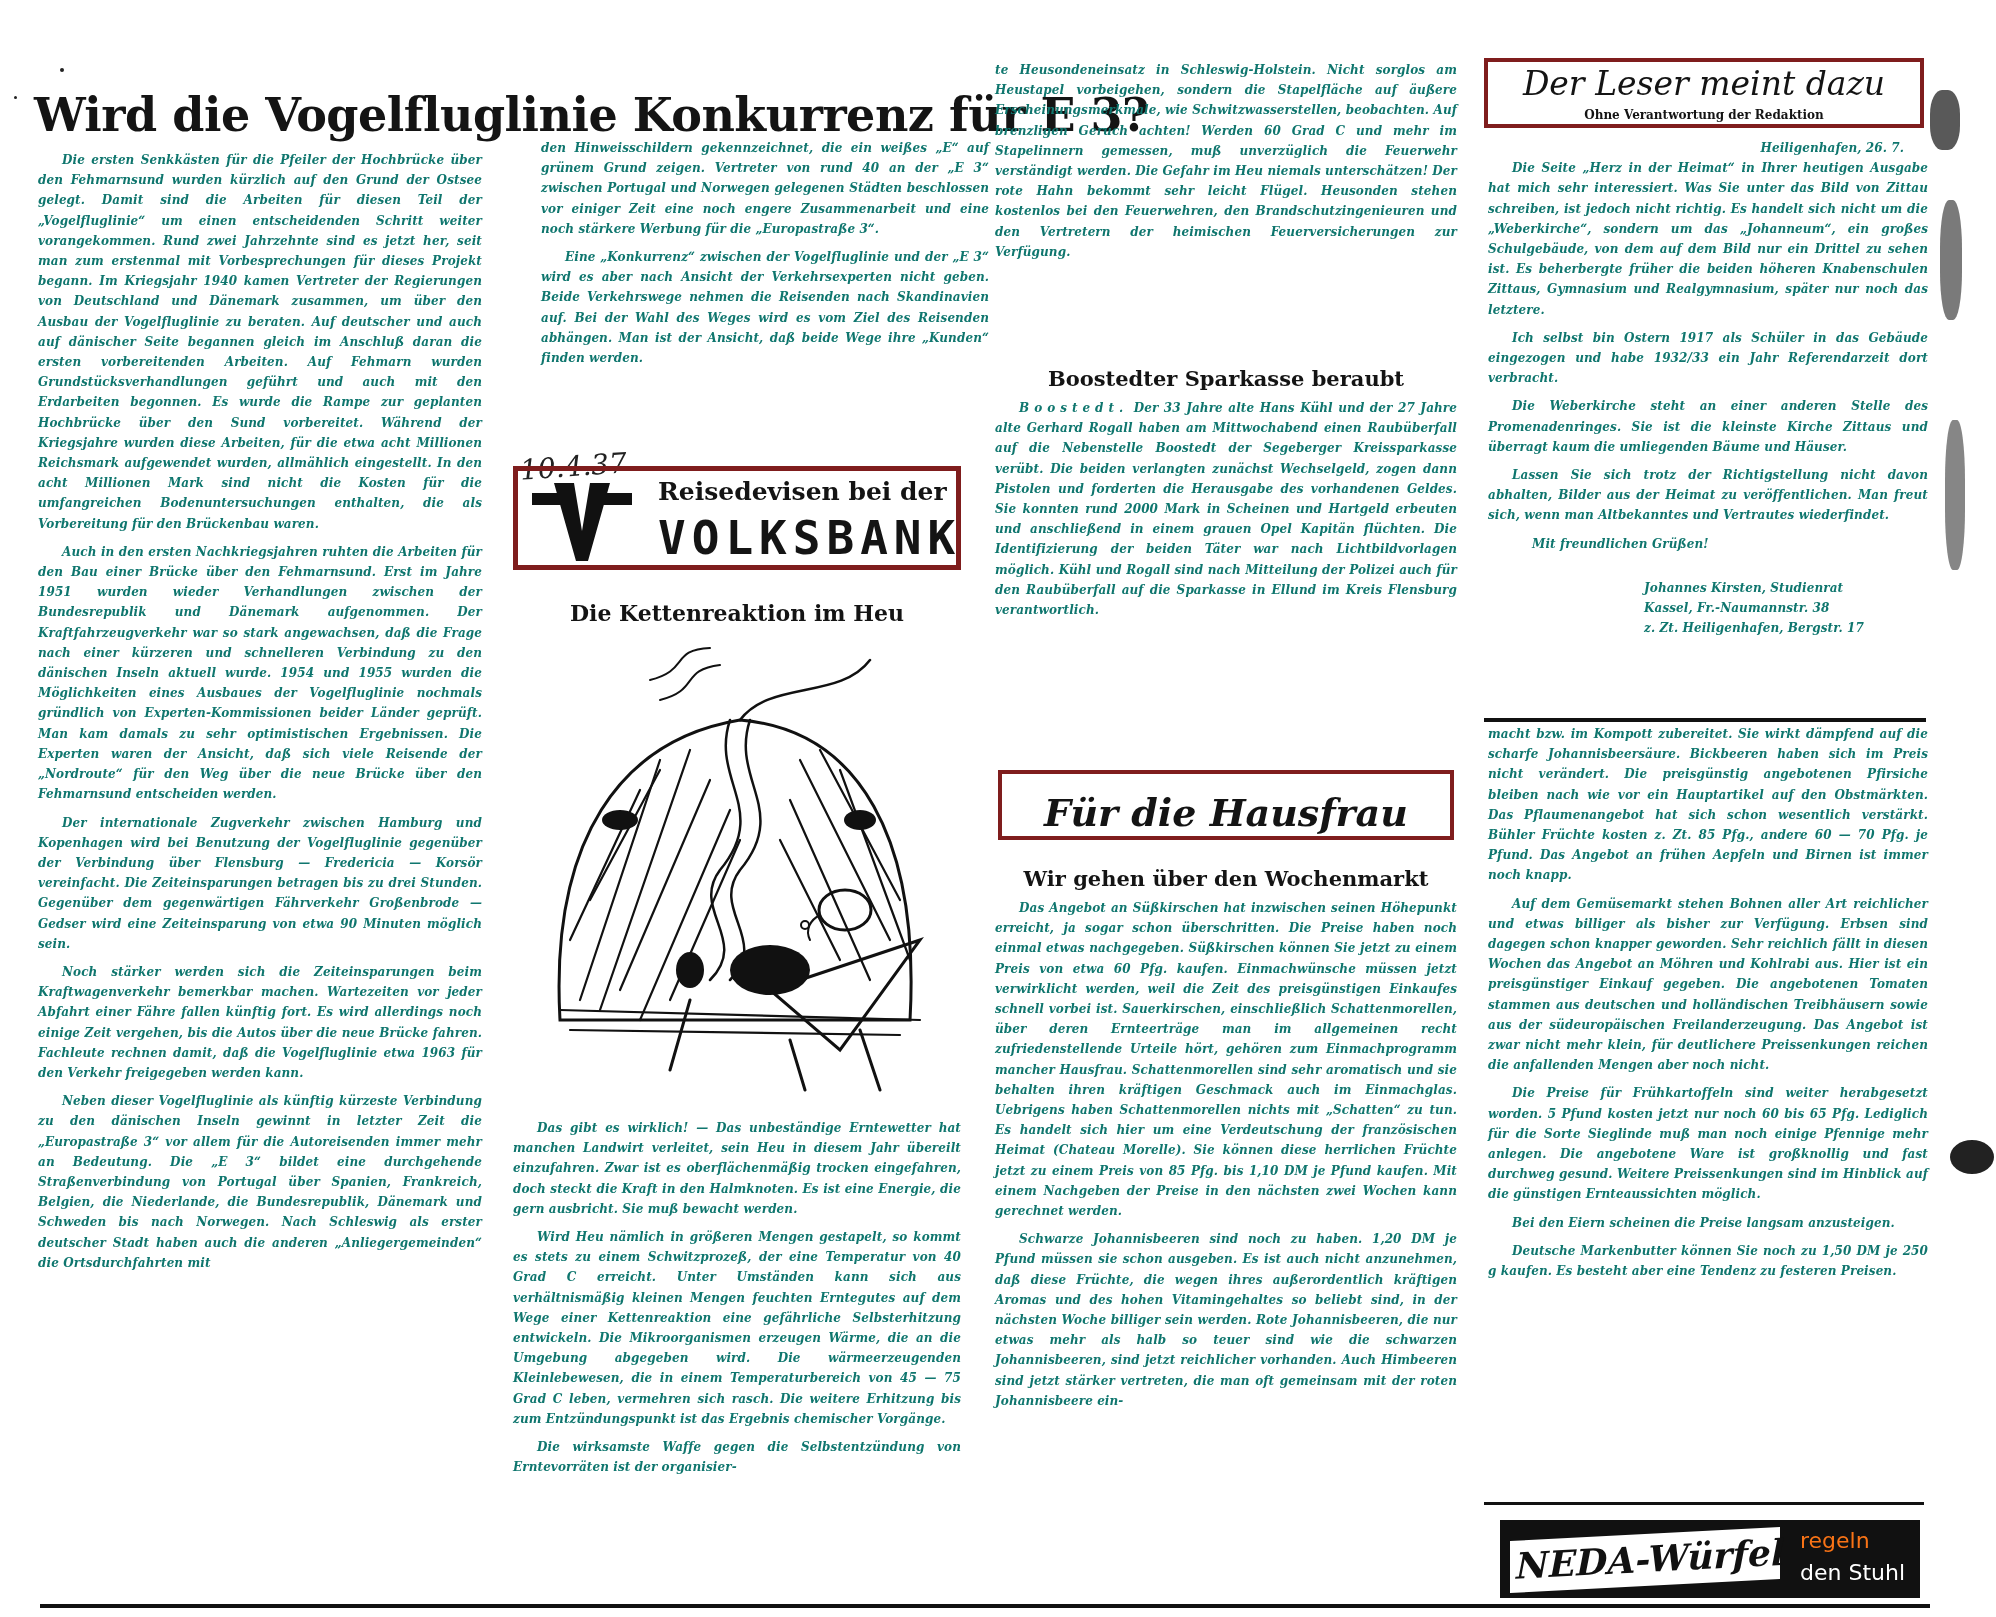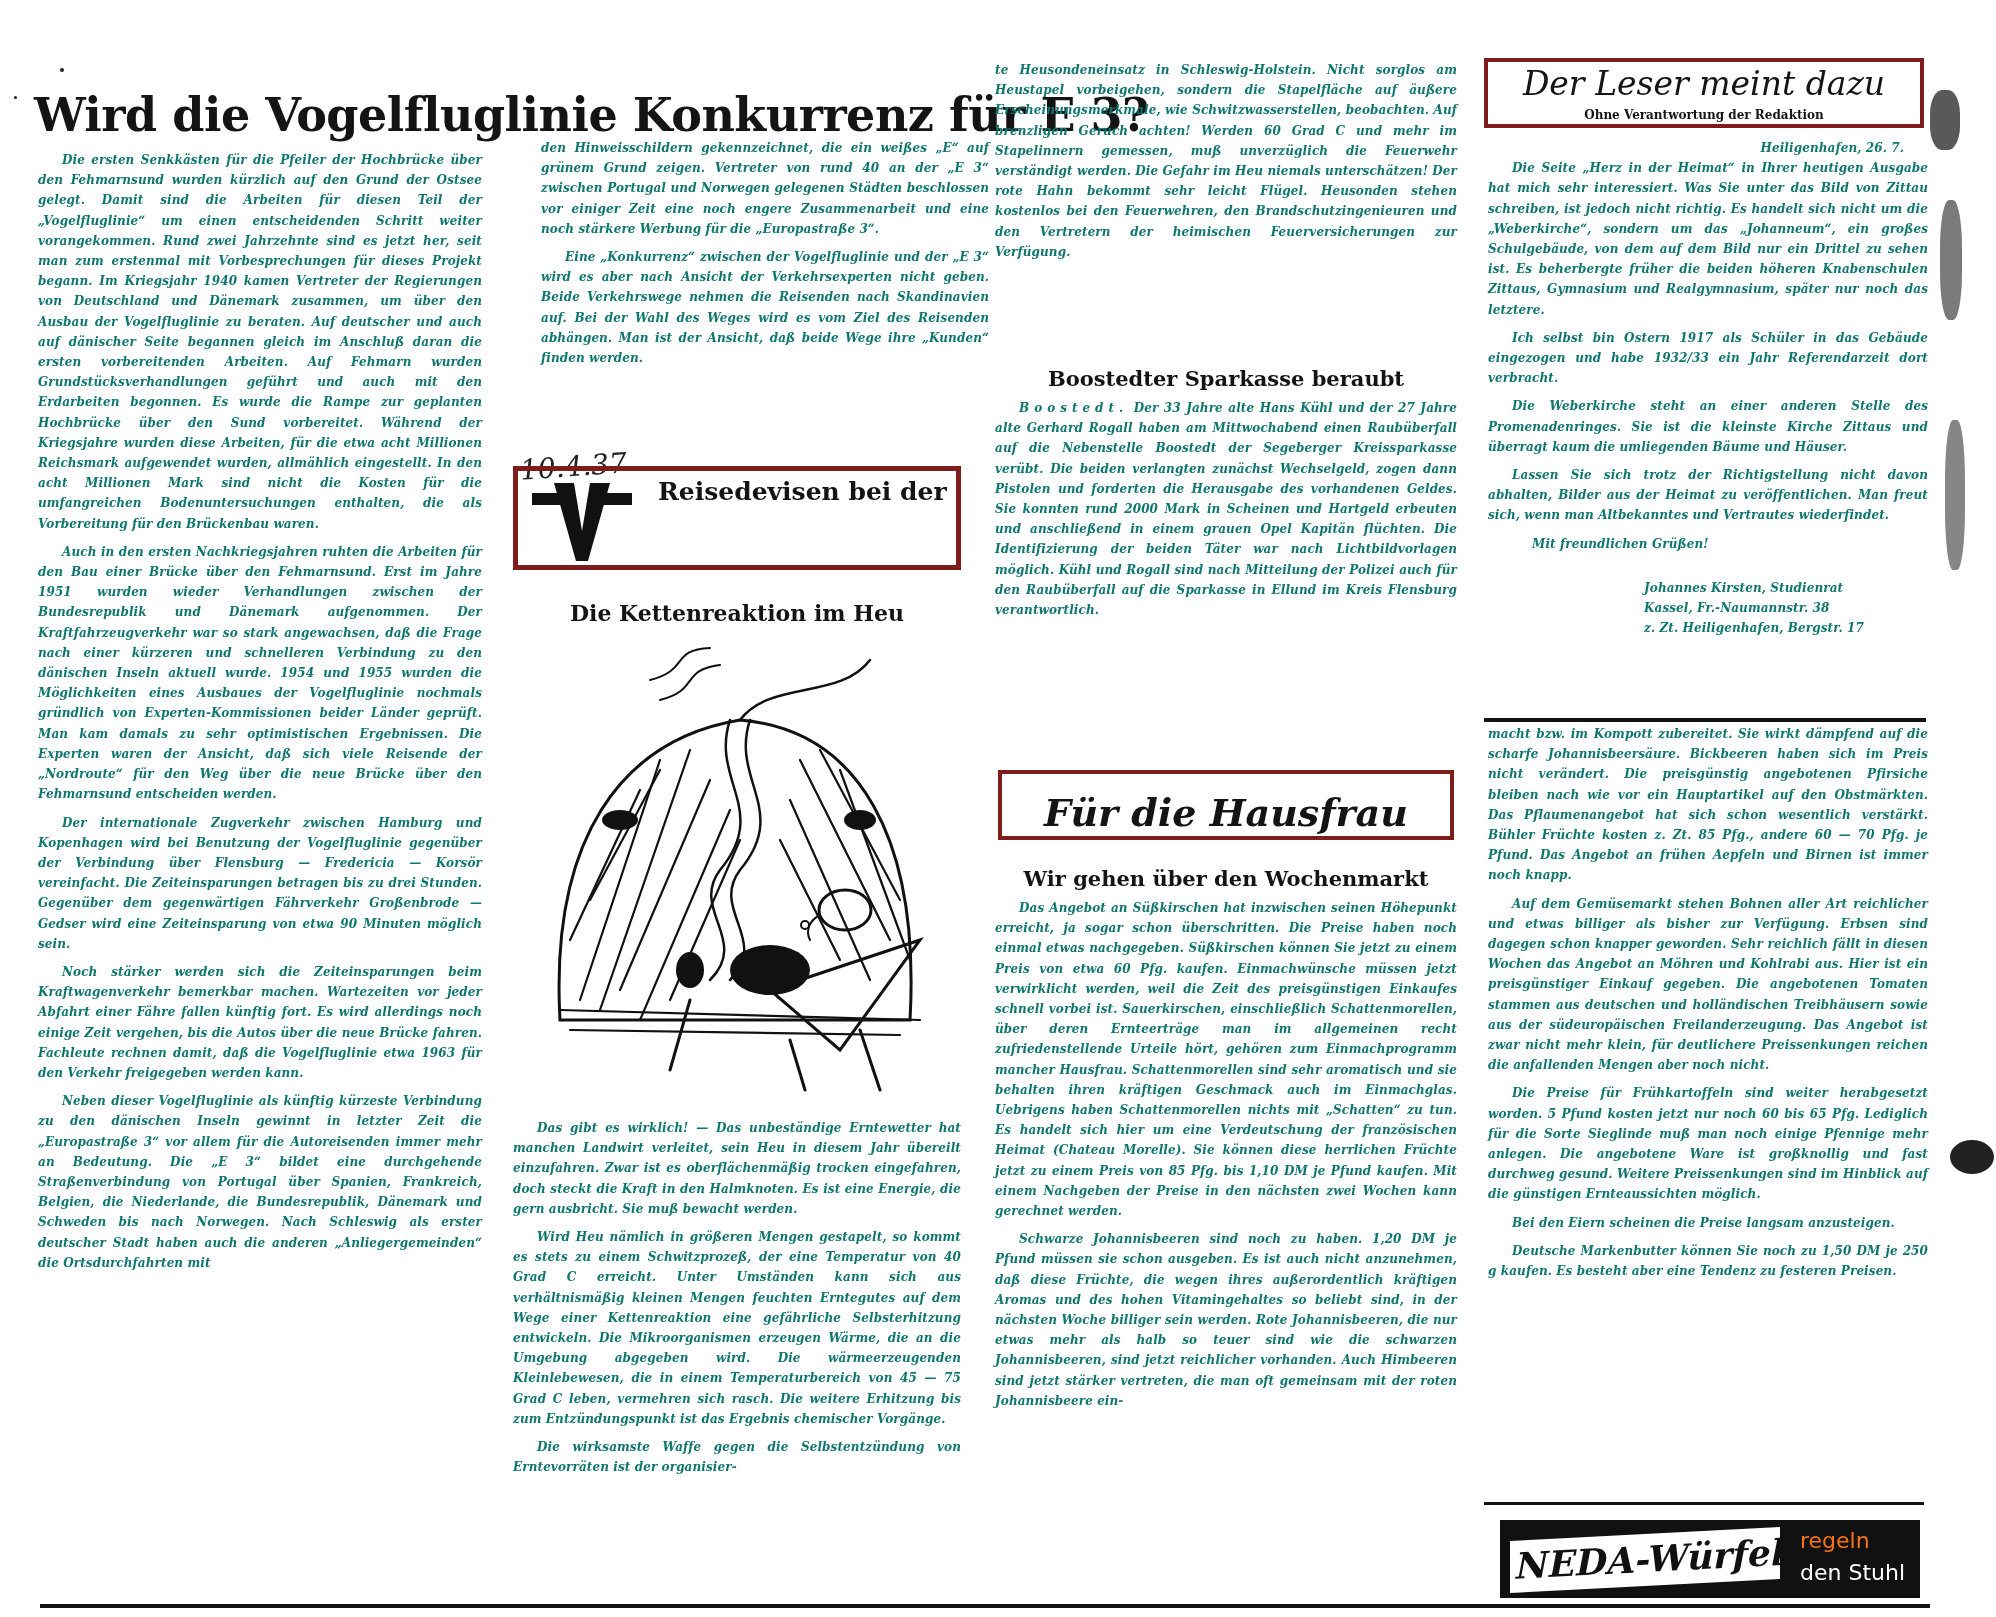--- a/index.html
+++ b/index.html
@@ -48,20 +48,21 @@
 
 <div class="abs box" style="left:513px; top:466px; width:448px; height:104px; border-width:5px;">
   <div class="abs" style="left:14px; top:12px; width:100px; height:78px;">
     <svg width="100" height="78" viewBox="0 0 100 78">
       <rect x="0" y="10" width="30" height="12" fill="#111"></rect>
       <rect x="70" y="10" width="30" height="12" fill="#111"></rect>
       <polygon points="22,0 42,0 50,48 58,0 78,0 56,78 44,78" fill="#111"></polygon>
     </svg>
   </div>
   <div class="abs" style="left:140px; top:6px; font-family:'DejaVu Serif',serif; font-weight:900; font-size:25px; white-space:nowrap;">Reisedevisen bei der</div>
+  <div class="abs" style="left:140px; top:40px; font-family:'DejaVu Sans Mono',monospace; font-weight:bold; font-size:46px; letter-spacing:6px; white-space:nowrap;">VOLKSBANK</div>
 </div>
 
 <div class="abs subhead" style="left:513px; top:600px; width:448px; font-size:22px;">Die Kettenreaktion im Heu</div>
 
 <div class="abs" style="left:540px; top:640px; width:410px; height:470px;">
   <svg width="410" height="470" viewBox="0 0 410 470">
     <g fill="none" stroke="#111" stroke-linecap="round">
       <path d="M20 380 C 10 200, 80 100, 200 80 C 320 90, 380 200, 370 380 Z" stroke-width="3"></path>
       <g stroke-width="2.2">
         <path d="M40 360 L120 120"></path>

